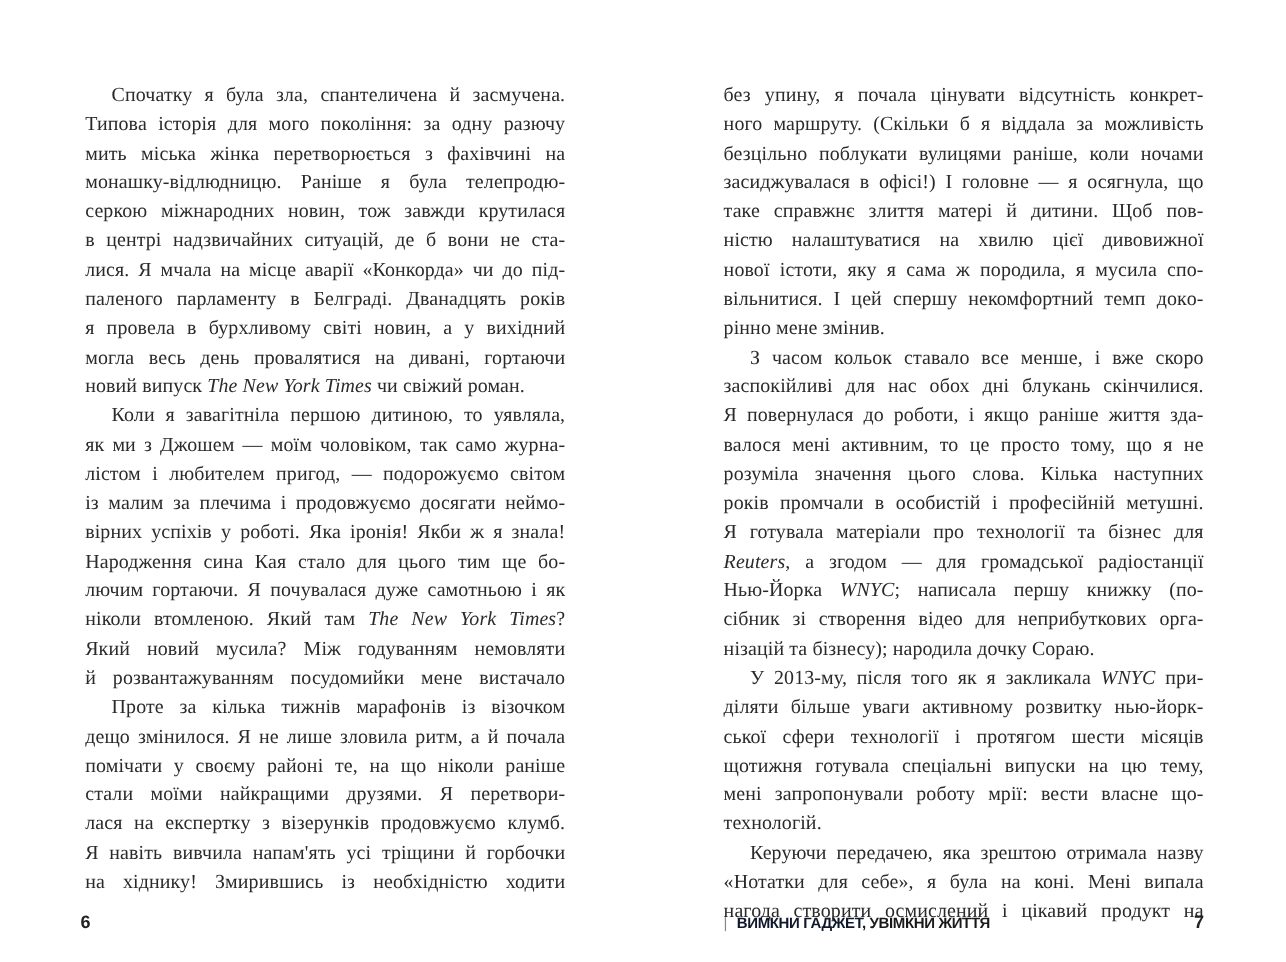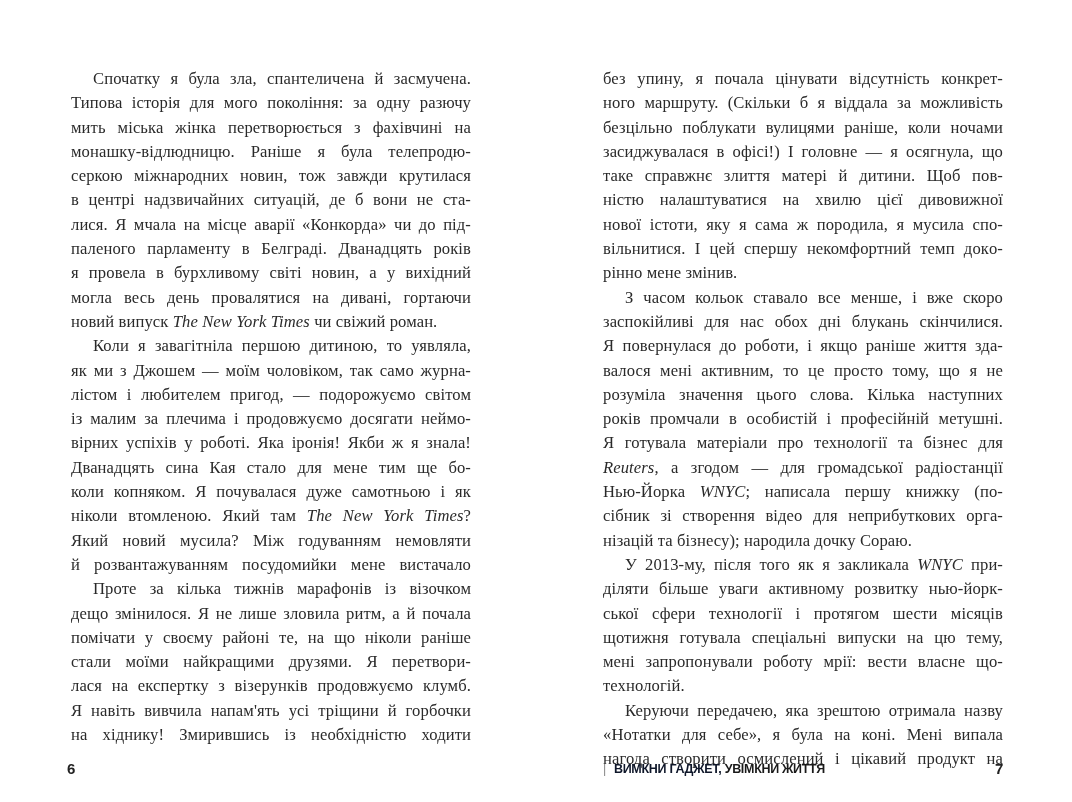--- a/index.html
+++ b/index.html
@@ -40,22 +40,22 @@
     <div class="line"><span>лися. Я мчала на місце аварії «Конкорда» чи до під-</span></div>
     <div class="line"><span>паленого парламенту в Белграді. Дванадцять років</span></div>
     <div class="line"><span>я провела в бурхливому світі новин, а у вихідний</span></div>
     <div class="line"><span>могла весь день провалятися на дивані, гортаючи</span></div>
     <div class="line last"><span>новий випуск </span><em>The New York Times</em><span> чи свіжий роман.</span></div>
     <div class="line indent"><span>Коли я завагітніла першою дитиною, то уявляла,</span></div>
     <div class="line"><span>як ми з Джошем — моїм чоловіком, так само журна-</span></div>
     <div class="line"><span>лістом і любителем пригод, — подорожуємо світом</span></div>
     <div class="line"><span>із малим за плечима і продовжуємо досягати неймо-</span></div>
     <div class="line"><span>вірних успіхів у роботі. Яка іронія! Якби ж я знала!</span></div>
-    <div class="line"><span>Дванадцять сина Кая стало для мене тим ще бо-</span></div>
-    <div class="line"><span>коли копняком. Я почувалася дуже самотньою і як</span></div>
+    <div class="line"><span>Народження сина Кая стало для цього тим ще бо-</span></div>
+    <div class="line"><span>лючим гортаючи. Я почувалася дуже самотньою і як</span></div>
     <div class="line"><span>ніколи втомленою. Який там </span><em>The New York Times</em><span>?</span></div>
     <div class="line"><span>Який новий мусила? Між годуванням немовляти</span></div>
     <div class="line"><span>й розвантажуванням посудомийки мене вистачало</span></div>
     <div class="line indent"><span>Проте за кілька тижнів марафонів із візочком</span></div>
     <div class="line"><span>дещо змінилося. Я не лише зловила ритм, а й почала</span></div>
     <div class="line"><span>помічати у своєму районі те, на що ніколи раніше</span></div>
     <div class="line"><span>стали моїми найкращими друзями. Я перетвори-</span></div>
     <div class="line"><span>лася на експертку з візерунків продовжуємо клумб.</span></div>
     <div class="line"><span>Я навіть вивчила напам'ять усі тріщини й горбочки</span></div>
     <div class="line"><span>на хіднику! Змирившись із необхідністю ходити</span></div>

